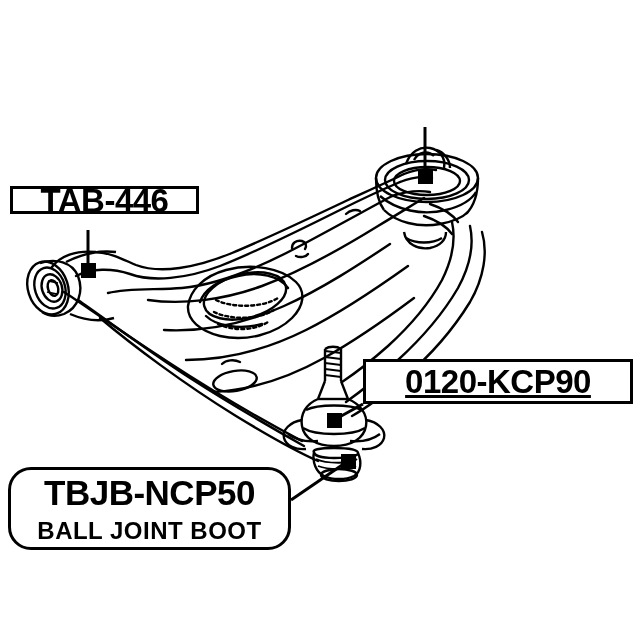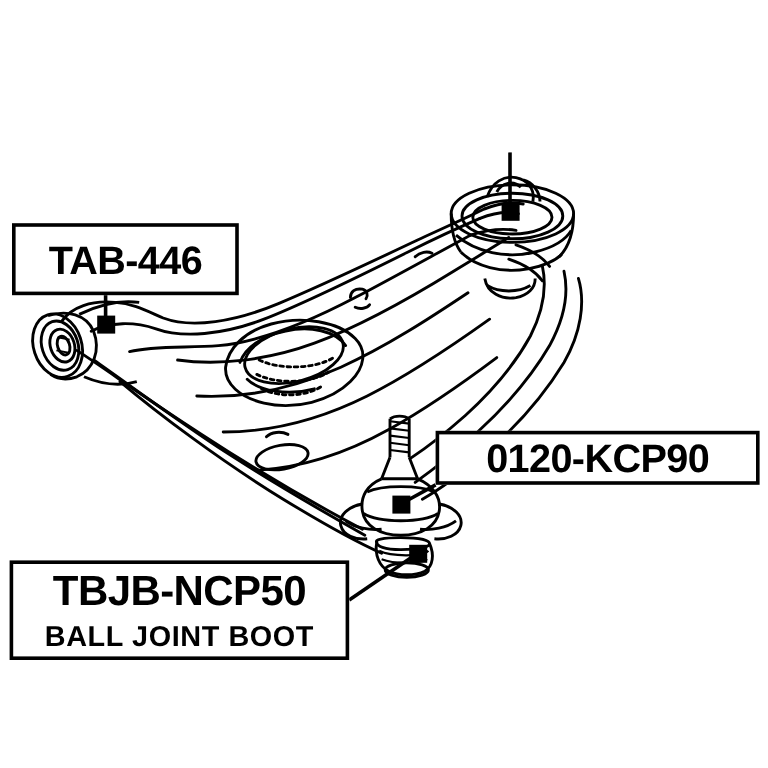--- a/index.html
+++ b/index.html
@@ -42,28 +42,28 @@
     line-height: 1;
   }
   .callout-desc {
     font-family: "Liberation Sans", sans-serif;
     font-weight: bold;
     color: #000000;
     letter-spacing: 0.5px;
     white-space: nowrap;
     line-height: 1;
   }
-  #callout-tab446 { left: 10px;  top: 186px; width: 189px; height: 60px; }
+  #callout-tab446 { left: 10px;  top: 186px; width: 189px; height: 28px; }
   #callout-tab447 { left: 272px; top: 80px;  width: 184px; height: 47px; }
   #callout-kcp90  { left: 363px; top: 359px; width: 270px; height: 45px; }
-  #callout-tbjb   { left: 8px;   top: 467px; width: 283px; height: 83px; gap: 9px; }
+  #callout-tbjb   { left: 8px;   top: 467px; width: 283px; height: 83px; gap: 9px; border-radius: 23px; }
 
   #callout-tab446 .callout-code { font-size: 33px; }
   #callout-tab447 .callout-code { font-size: 33px; }
-  #callout-kcp90  .callout-code { font-size: 33px; }
+  #callout-kcp90  .callout-code { font-size: 33px; text-decoration: underline; }
   #callout-tbjb   .callout-code { font-size: 35px; }
   #callout-tbjb   .callout-desc { font-size: 24px; }
 </style>
 </head>
 <body>
 
 <div id="page">
 
   <svg id="diagram-svg" viewBox="0 0 640 640">
 

